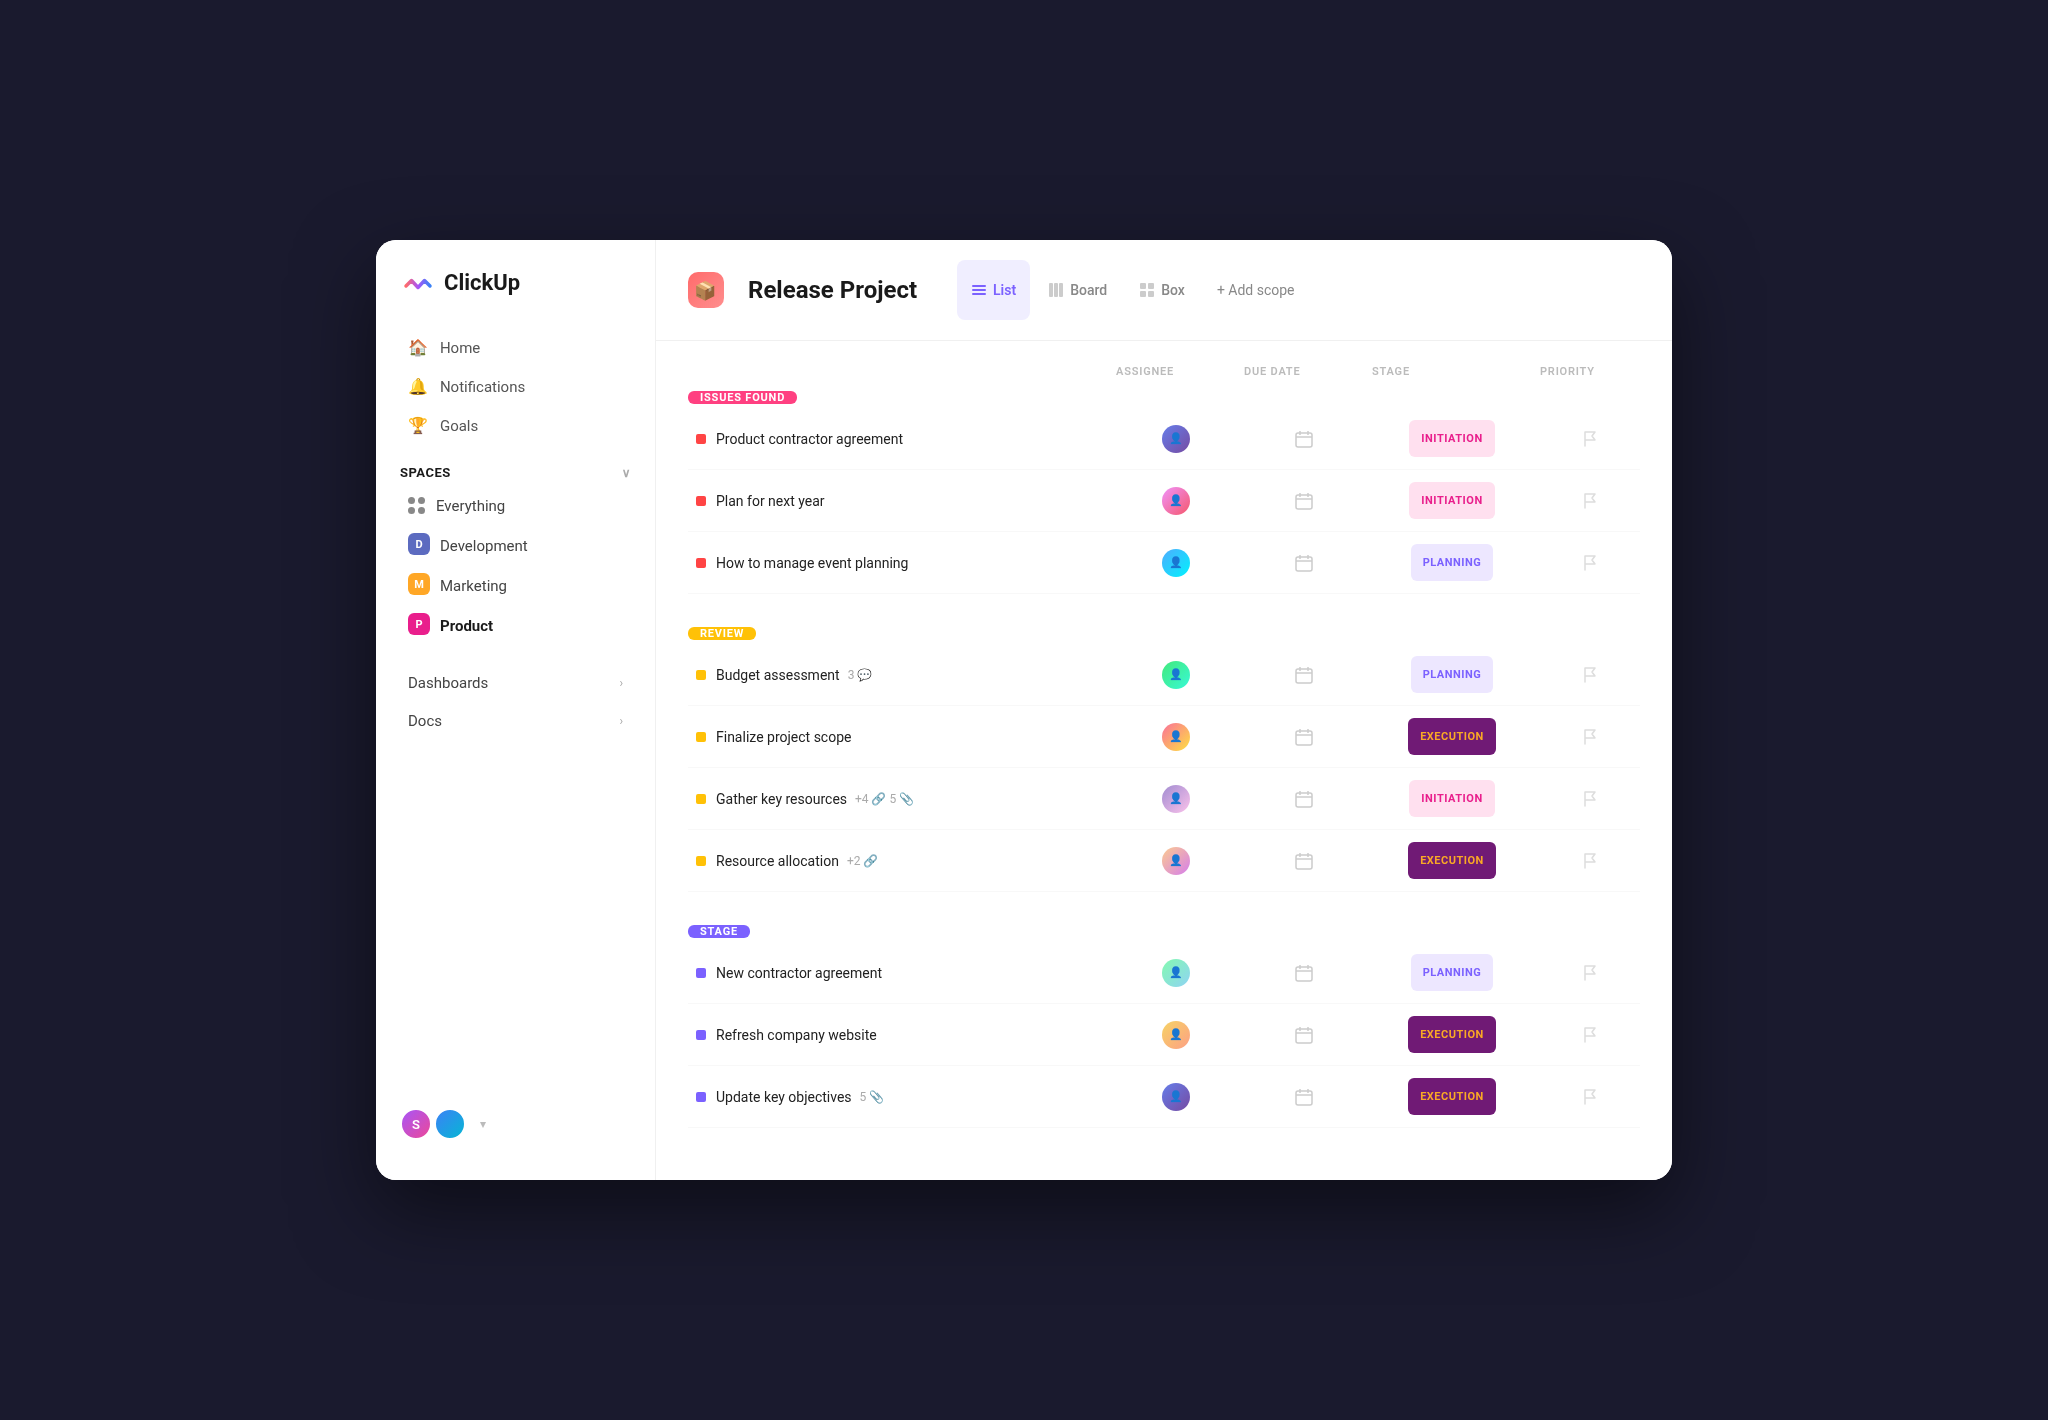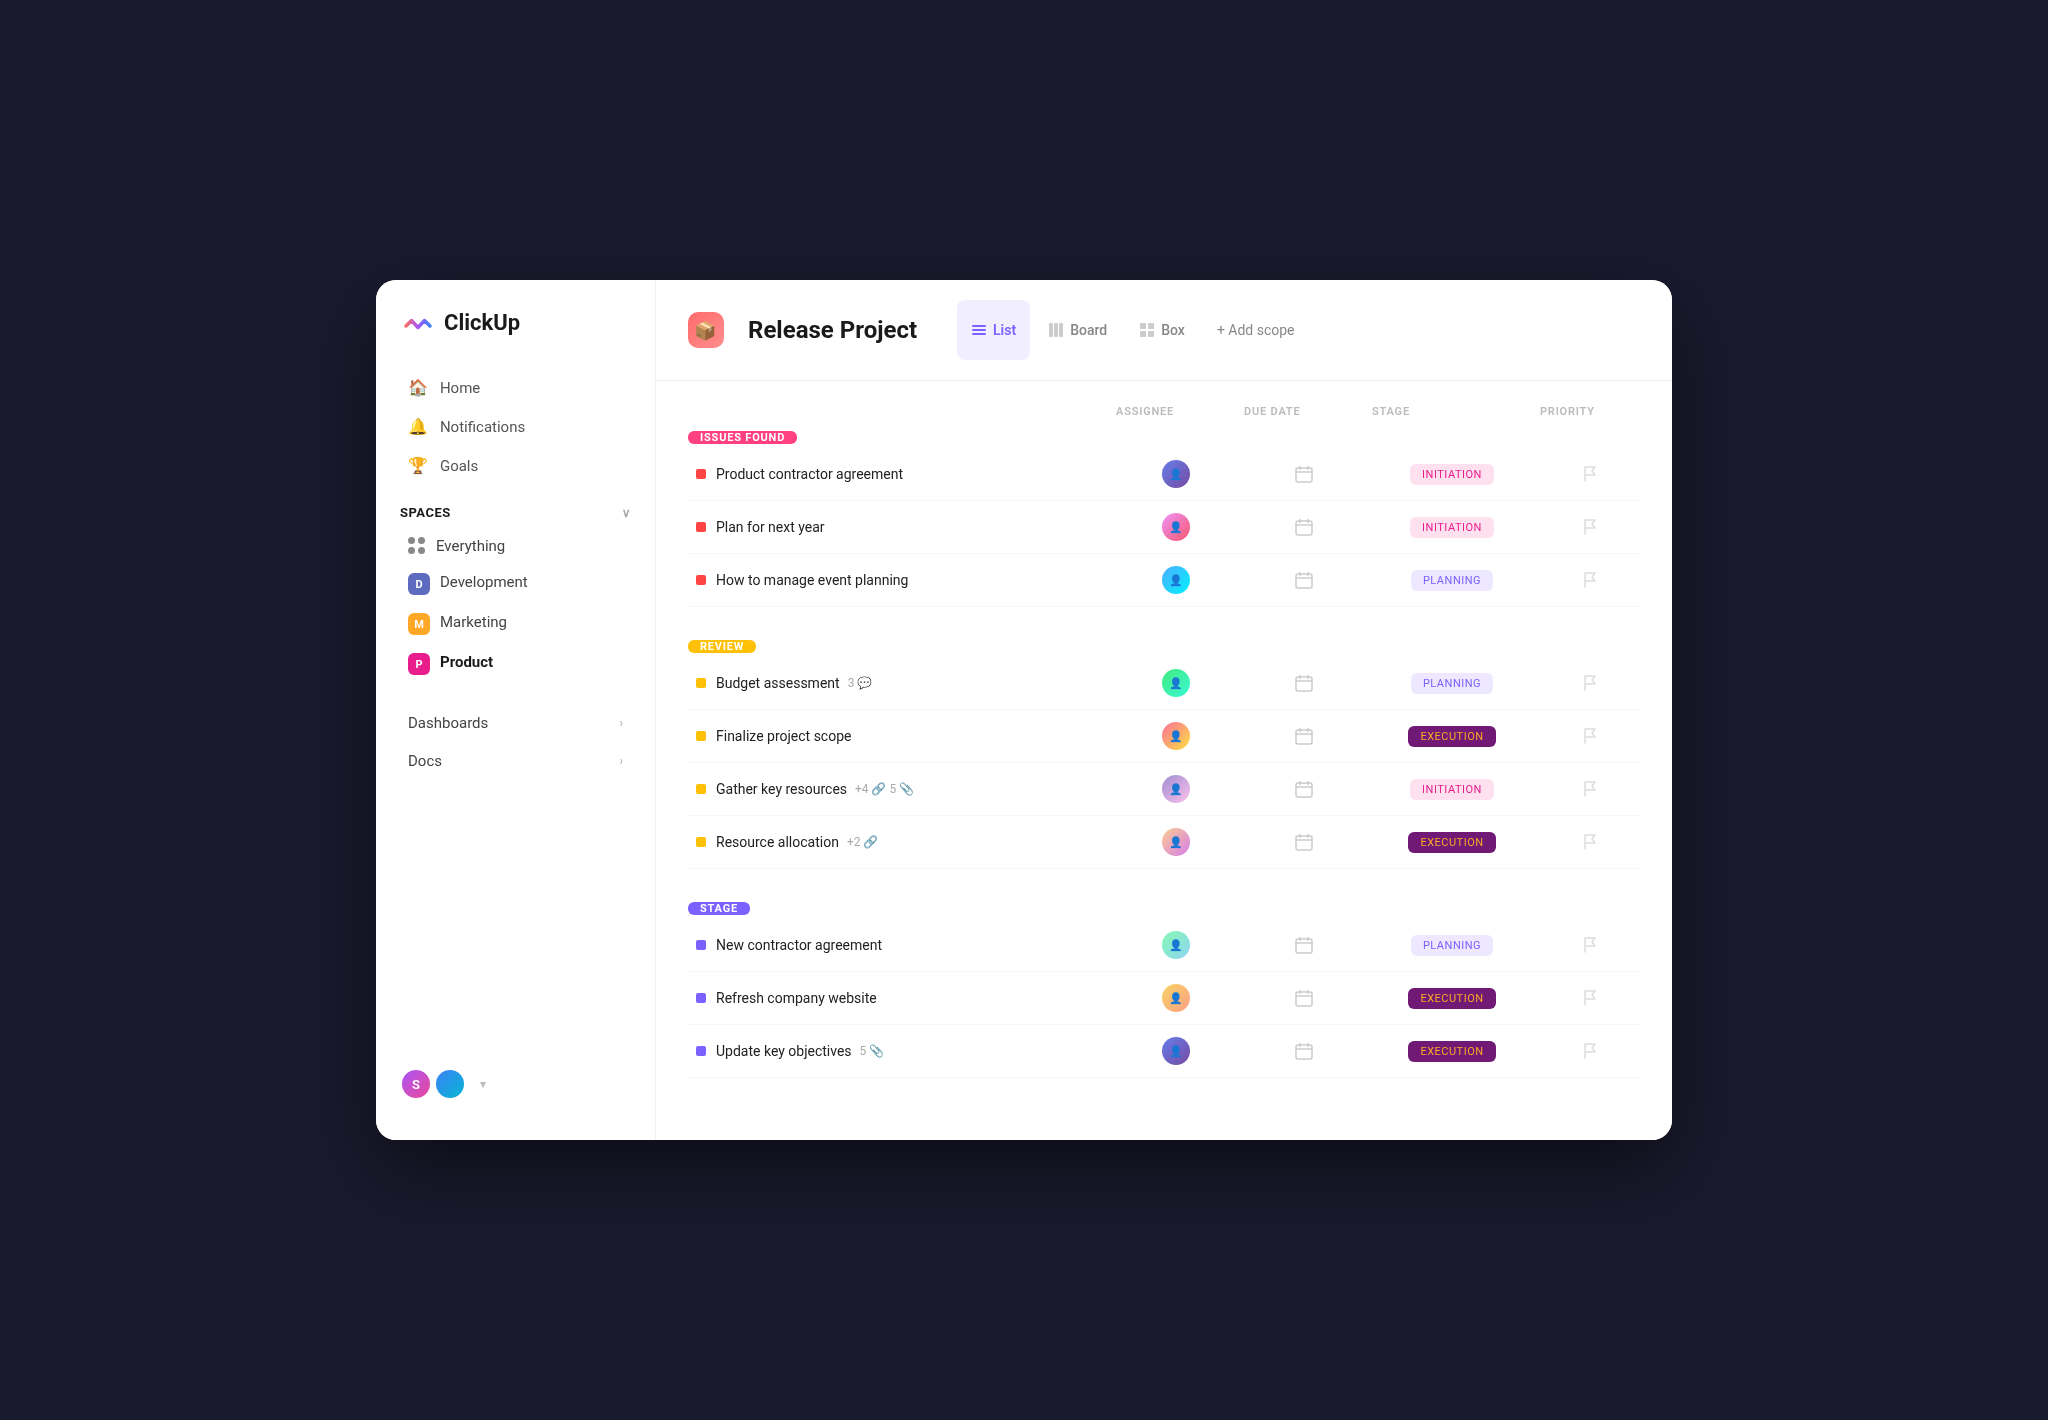--- a/index.html
+++ b/index.html
@@ -63,21 +63,21 @@
       justify-content: space-between;
       padding: 20px 24px 8px;
       font-size: 13px;
       font-weight: 700;
       color: #1a1a1a;
       text-transform: uppercase;
       letter-spacing: 0.5px;
     }
     .space-item {
       display: flex;
-      align-items: flex-start;
+      align-items: flex-end;
       gap: 10px;
       padding: 9px 24px;
       cursor: pointer;
       font-size: 15px;
       color: #444;
       margin: 0 8px;
       border-radius: 8px;
     }
     .space-item.active { font-weight: 700; color: #1a1a1a; }
     .space-avatar {
@@ -295,24 +295,24 @@
       align-items: center;
       justify-content: center;
       color: #ccc;
     }
     .stage-cell {
       display: flex;
       align-items: center;
       justify-content: center;
     }
     .stage-badge {
-      padding: 4px 12px;
+      padding: 12px 12px;
       border-radius: 6px;
       font-size: 11px;
-      font-weight: 400;
+      font-weight: 700;
       letter-spacing: 0.5px;
     }
     .stage-badge.initiation { background: #ffe0ef; color: #e91e8c; }
     .stage-badge.planning { background: #ede7ff; color: #7b61ff; }
     .stage-badge.execution { background: #701a75; color: #f9a825; }
     .priority-cell {
       display: flex;
       align-items: center;
       justify-content: center;
       color: #ddd;

